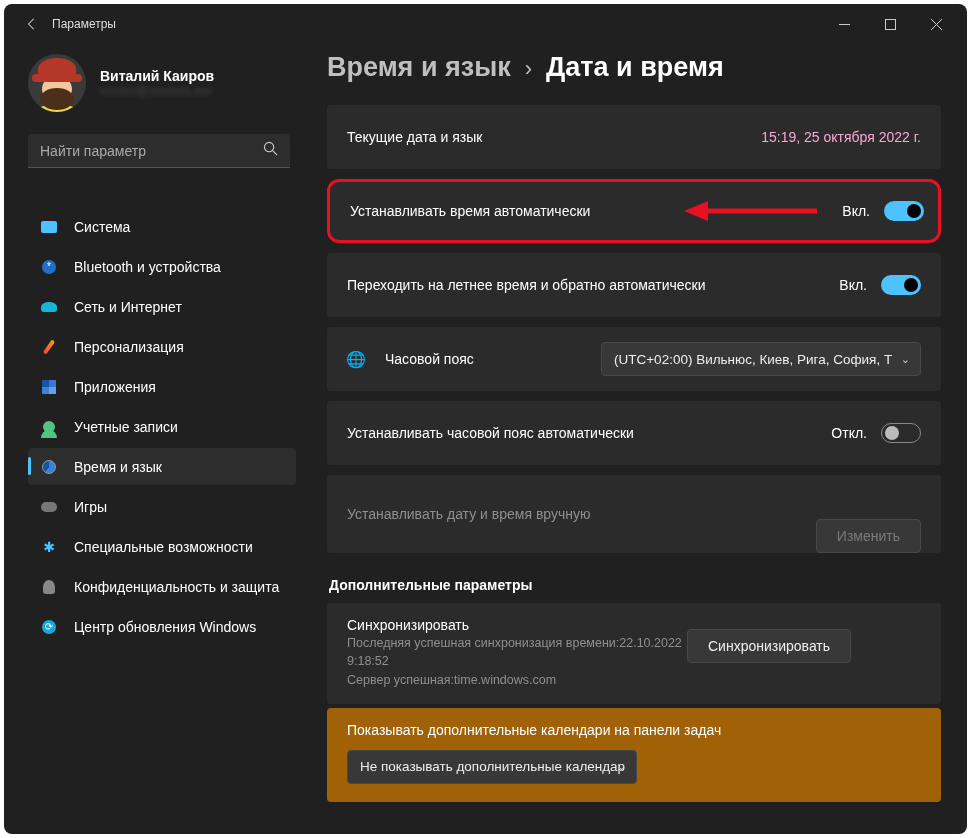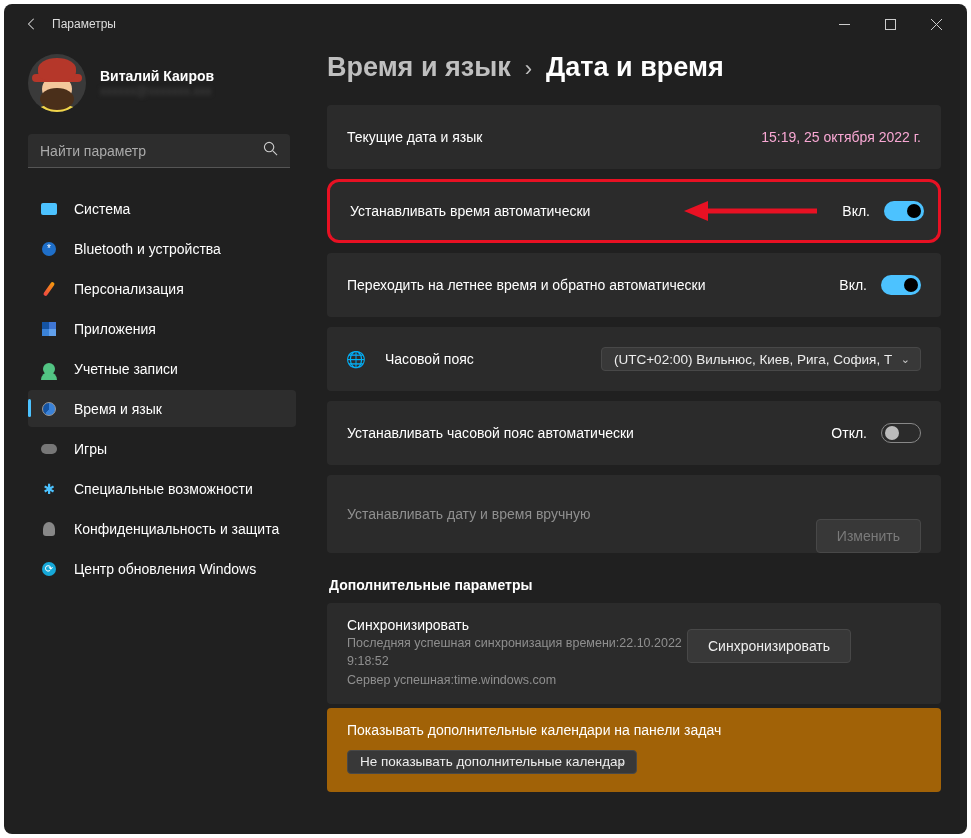--- a/index.html
+++ b/index.html
@@ -26,21 +26,21 @@
   .avatar { width: 58px; height: 58px; border-radius: 50%; background: #3a3a3a; position: relative; overflow: hidden; flex-shrink: 0; }
   .avatar .cap { position: absolute; top: 4px; left: 10px; width: 38px; height: 22px; background: #b5372a; border-radius: 50% 50% 8px 8px; }
   .avatar .brim { position: absolute; top: 20px; left: 4px; width: 50px; height: 8px; background: #b5372a; border-radius: 4px; }
   .avatar .face { position: absolute; top: 22px; left: 14px; width: 30px; height: 26px; background: #f3c79b; border-radius: 50%; }
   .avatar .beard { position: absolute; top: 34px; left: 12px; width: 34px; height: 22px; background: #4a2f1a; border-radius: 50%; }
   .avatar .shirt { position: absolute; top: 50px; left: 6px; width: 46px; height: 20px; background: #f1d54a; border-radius: 50% 50% 0 0; }
   .user-info { margin-left: 14px; }
   .user-name { font-size: 14px; font-weight: 600; }
   .user-email { font-size: 12px; color: #444; filter: blur(2px); }
   
-  .search-box { display: flex; align-items: center; width: 262px; height: 34px; background: #2d2d2d; border-bottom: 1px solid #555; border-radius: 4px 4px 0 0; padding: 0 12px; margin-bottom: 22px; }
+  .search-box { display: flex; align-items: center; width: 262px; height: 34px; background: #2d2d2d; border-bottom: 1px solid #555; border-radius: 4px 4px 0 0; padding: 0 12px; margin-bottom: 40px; }
   .search-box input { flex: 1; background: transparent; border: none; outline: none; color: #fff; font-size: 14px; }
   .search-box input::placeholder { color: #aaa; }
   .search-box .sicon { color: #ccc; }
 
   .nav-list { list-style: none; }
   .nav-item { display: flex; align-items: center; width: 268px; height: 37px; padding: 0 12px; border-radius: 4px; font-size: 14px; cursor: pointer; position: relative; margin-bottom: 3px; }
   .nav-item.active { background: #2d2d2d; }
   .nav-item.active::before { content: ""; position: absolute; left: 0; top: 9px; width: 3px; height: 18px; background: #4cc2ff; border-radius: 2px; }
   .nav-icon { width: 18px; height: 18px; margin-right: 16px; display: flex; align-items: center; justify-content: center; }
 
@@ -74,21 +74,21 @@
   .card.highlight { border: 3px solid #e81123; border-radius: 12px; padding-right: 14px; }
 
   .toggle-state { margin-right: 14px; font-size: 14px; }
   .toggle { width: 40px; height: 20px; border-radius: 10px; position: relative; cursor: pointer; }
   .toggle.on { background: #4cc2ff; }
   .toggle.on .knob { position: absolute; right: 3px; top: 3px; width: 14px; height: 14px; border-radius: 50%; background: #000; }
   .toggle.off { background: transparent; border: 1px solid #888; }
   .toggle.off .knob { position: absolute; left: 3px; top: 2px; width: 14px; height: 14px; border-radius: 50%; background: #bbb; }
 
   .tz-icon { width: 18px; height: 18px; margin-right: 20px; display:flex; align-items:center; justify-content:center; color:#ccc; font-size:16px; }
-  .select { background: #383838; border: 1px solid #484848; border-radius: 4px; height: 24px; padding: 0 34px 0 12px; font-size: 13.5px; color: #eee; display: flex; align-items: center; cursor: pointer; position: relative; max-width: 320px; overflow: hidden; white-space: nowrap; }
+  .select { background: #383838; border: 1px solid #484848; border-radius: 4px; height: 34px; padding: 0 34px 0 12px; font-size: 13.5px; color: #eee; display: flex; align-items: center; cursor: pointer; position: relative; max-width: 320px; overflow: hidden; white-space: nowrap; }
   .select .chev { position: absolute; right: 10px; color: #ccc; font-size: 11px; }
   
   .btn { background: #383838; border: 1px solid #484848; border-radius: 4px; height: 34px; padding: 0 20px; font-size: 14px; color: #eee; display: flex; align-items: center; cursor: pointer; }
   .btn.disabled { color: #7a7a7a; cursor: default; margin-top: 44px; }
 
   .section-title { font-size: 14px; font-weight: 600; margin: 24px 0 10px 2px; }
 
   .sync-card { background: #2b2b2b; border-radius: 4px; padding: 14px 20px; display: flex; align-items: flex-start; margin-bottom: 4px; }
   .sync-info { display: flex; flex-direction: column; gap: 2px; }
   .sync-info .t1 { font-size: 14px; }
@@ -172,20 +172,26 @@
             <span>Система</span>
           </li>
         <li class="nav-item">
             <span class="nav-icon">
               <span class="i-bt">*</span>
             </span>
             <span>Bluetooth и устройства</span>
           </li>
         <li class="nav-item">
             <span class="nav-icon">
+              <span class="i-net"></span>
+            </span>
+            <span>Сеть и Интернет</span>
+          </li>
+        <li class="nav-item">
+            <span class="nav-icon">
               <span class="i-pers"></span>
             </span>
             <span>Персонализация</span>
           </li>
         <li class="nav-item">
             <span class="nav-icon">
               <span class="i-apps"></span>
             </span>
             <span>Приложения</span>
           </li>

